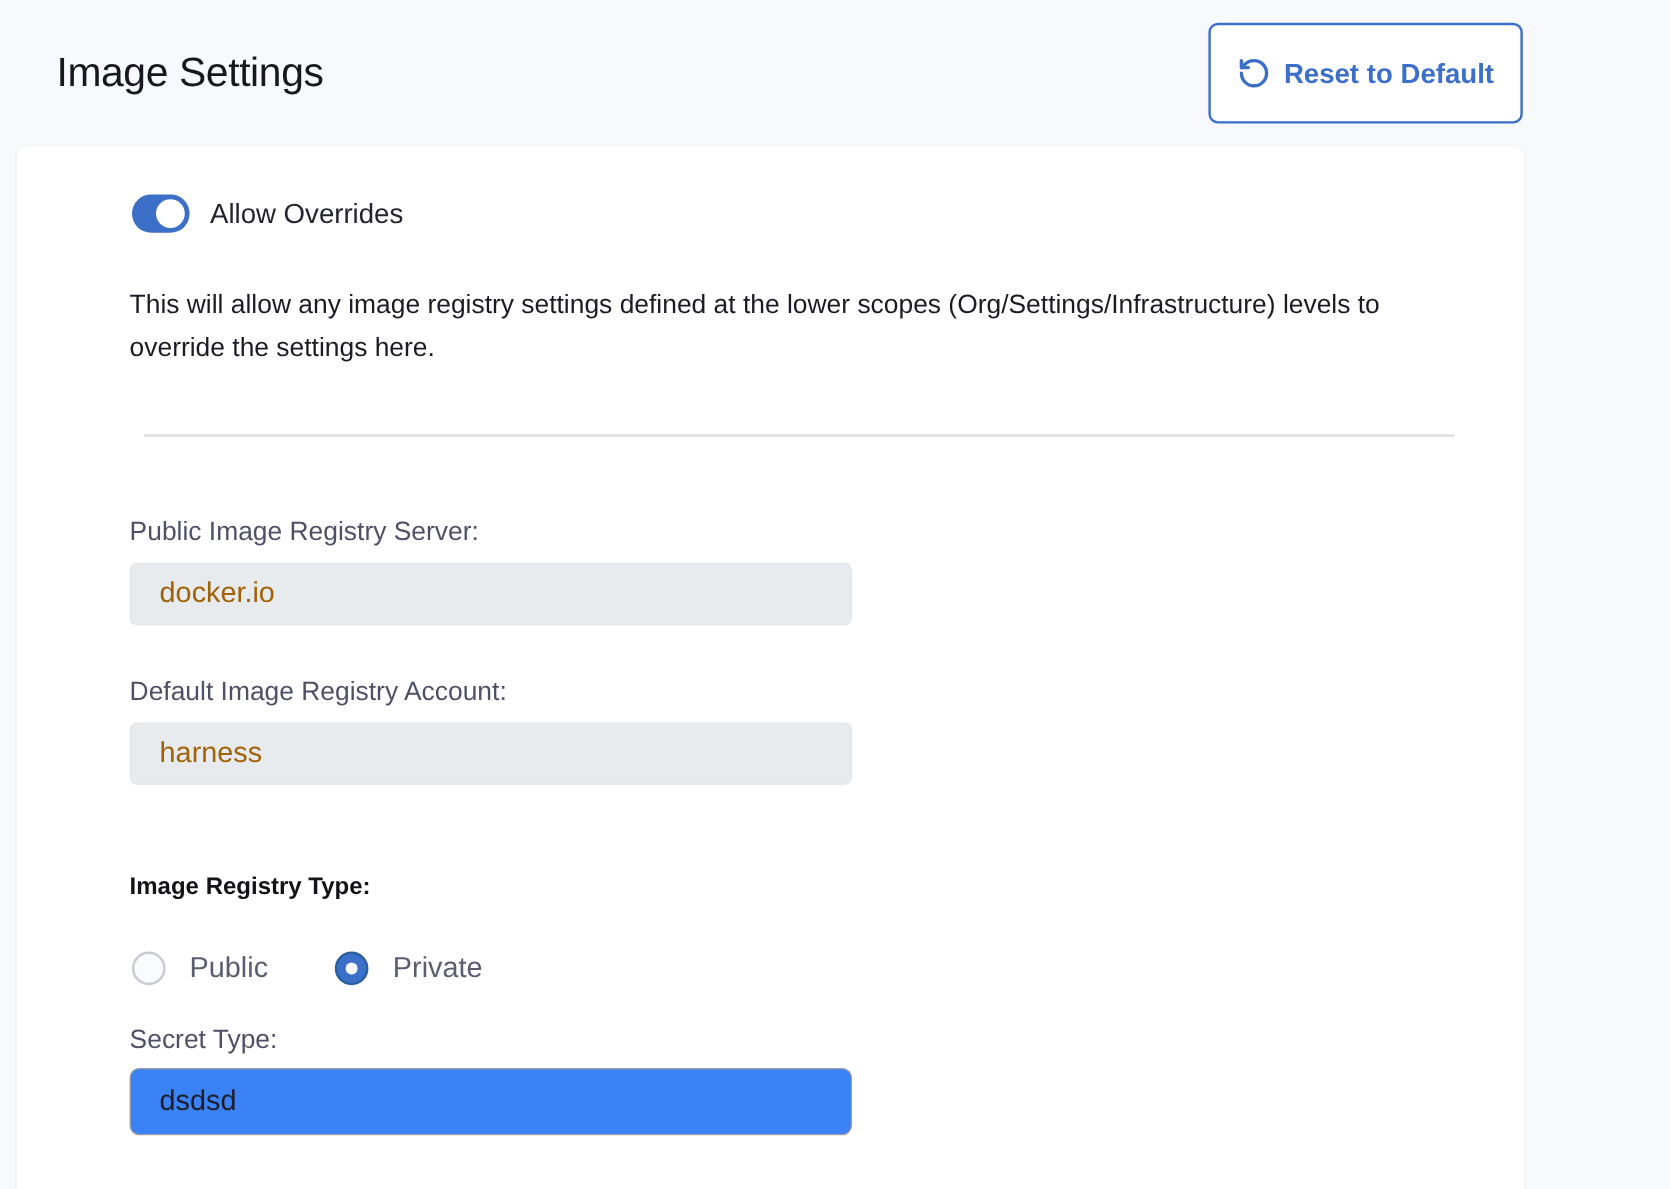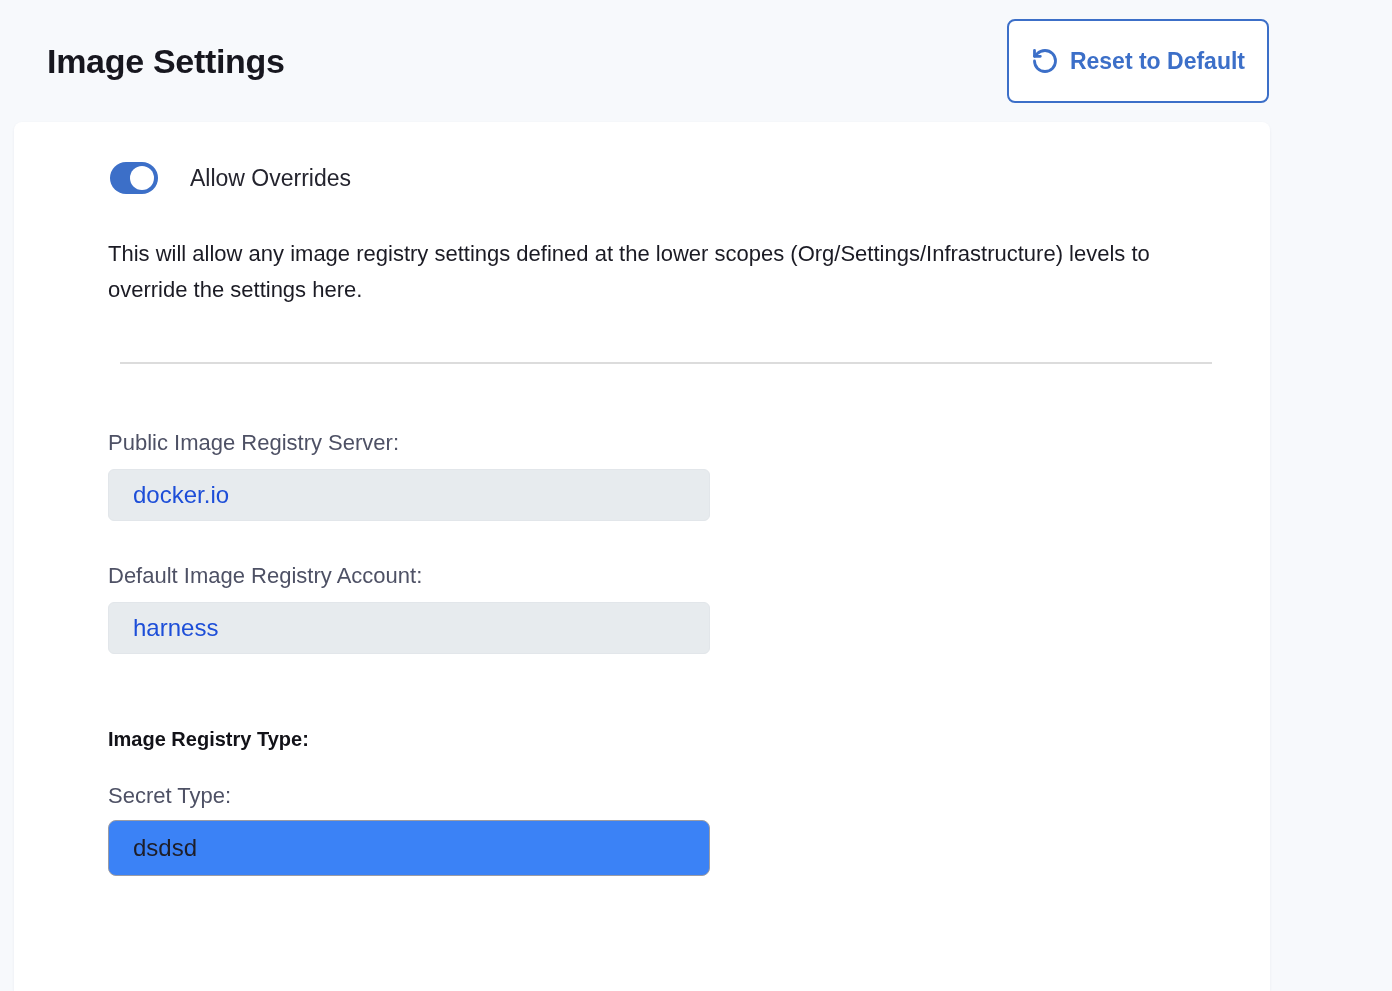--- a/index.html
+++ b/index.html
@@ -9,21 +9,21 @@
     font-family: "Liberation Sans", sans-serif;
     overflow: hidden;
   }
   
   .header {
     height: 122px;
     display: flex; align-items: center; justify-content: space-between;
     padding: 0 123px 0 47px;
   }
   .page-title {
-    font-size: 34px; font-weight: 700; color: #17171f;
+    font-size: 34px; font-weight: 400; color: #17171f;
     letter-spacing: -0.3px;
   }
   .reset-btn {
     display: flex; align-items: center; gap: 11px;
     background: #ffffff;
     border: 2px solid #3c6fc8;
     border-radius: 8px;
     color: #3c6fc8;
     font-family: "Liberation Sans", sans-serif;
     font-size: 23px; font-weight: 700;
@@ -34,21 +34,21 @@
   
   .card {
     margin: 0 122px 0 14px;
     height: 869px;
     background: #ffffff;
     border-radius: 8px 8px 0 0;
     box-shadow: 0 1px 3px rgba(40, 41, 61, 0.06);
     padding: 40px 40px 0 94px;
   }
   
-  .toggle-row { display: flex; align-items: center; gap: 32px; margin-left: 2px; }
+  .toggle-row { display: flex; align-items: center; gap: 17px; margin-left: 2px; }
   .toggle {
     position: relative; width: 48px; height: 32px;
     background: #3c6fc8; border-radius: 16px; cursor: pointer;
     flex: 0 0 auto;
   }
   .toggle .knob {
     position: absolute; top: 4px; right: 4px;
     width: 24px; height: 24px; border-radius: 50%;
     background: #ffffff;
   }
@@ -74,21 +74,21 @@
     display: block;
     width: 602px; height: 52px;
     border-radius: 6px;
     padding: 0 24px;
     font-family: "Liberation Sans", sans-serif;
     font-size: 24px;
   }
   .text-input.disabled {
     background: #e7ebee;
     border: 1px solid #e2e6ea;
-    color: #1d4ed8;
+    color: #a16207;
   }
   .text-input.enabled {
     background: #3b82f6;
     border: 1px solid #9b9ca5;
     border-radius: 8px;
     height: 56px;
     color: #1e1e28;
   }
   
   .type-label {
@@ -156,19 +156,29 @@
     <input type="text" class="text-input disabled" disabled="" value="docker.io" style="">
   </div>
 
   <div class="field-group">
     <div class="field-label">Default Image Registry Account:</div>
     <input type="text" class="text-input disabled" disabled="" value="harness" style="">
   </div>
 
   <div class="type-label">Image Registry Type:</div>
 
+  <div class="radio-row">
+    <div class="radio-option">
+      <span class="radio-circle unselected"></span>
+      <span class="radio-label">Public</span>
+    </div>
+    <div class="radio-option">
+      <span class="radio-circle selected"></span>
+      <span class="radio-label">Private</span>
+    </div>
+  </div>
 
   <div class="secret-group">
     <div class="field-label">Secret Type:</div>
     <input type="text" class="text-input enabled" value="dsdsd" style="">
   </div>
 
 </div>
 
 </body></html>

